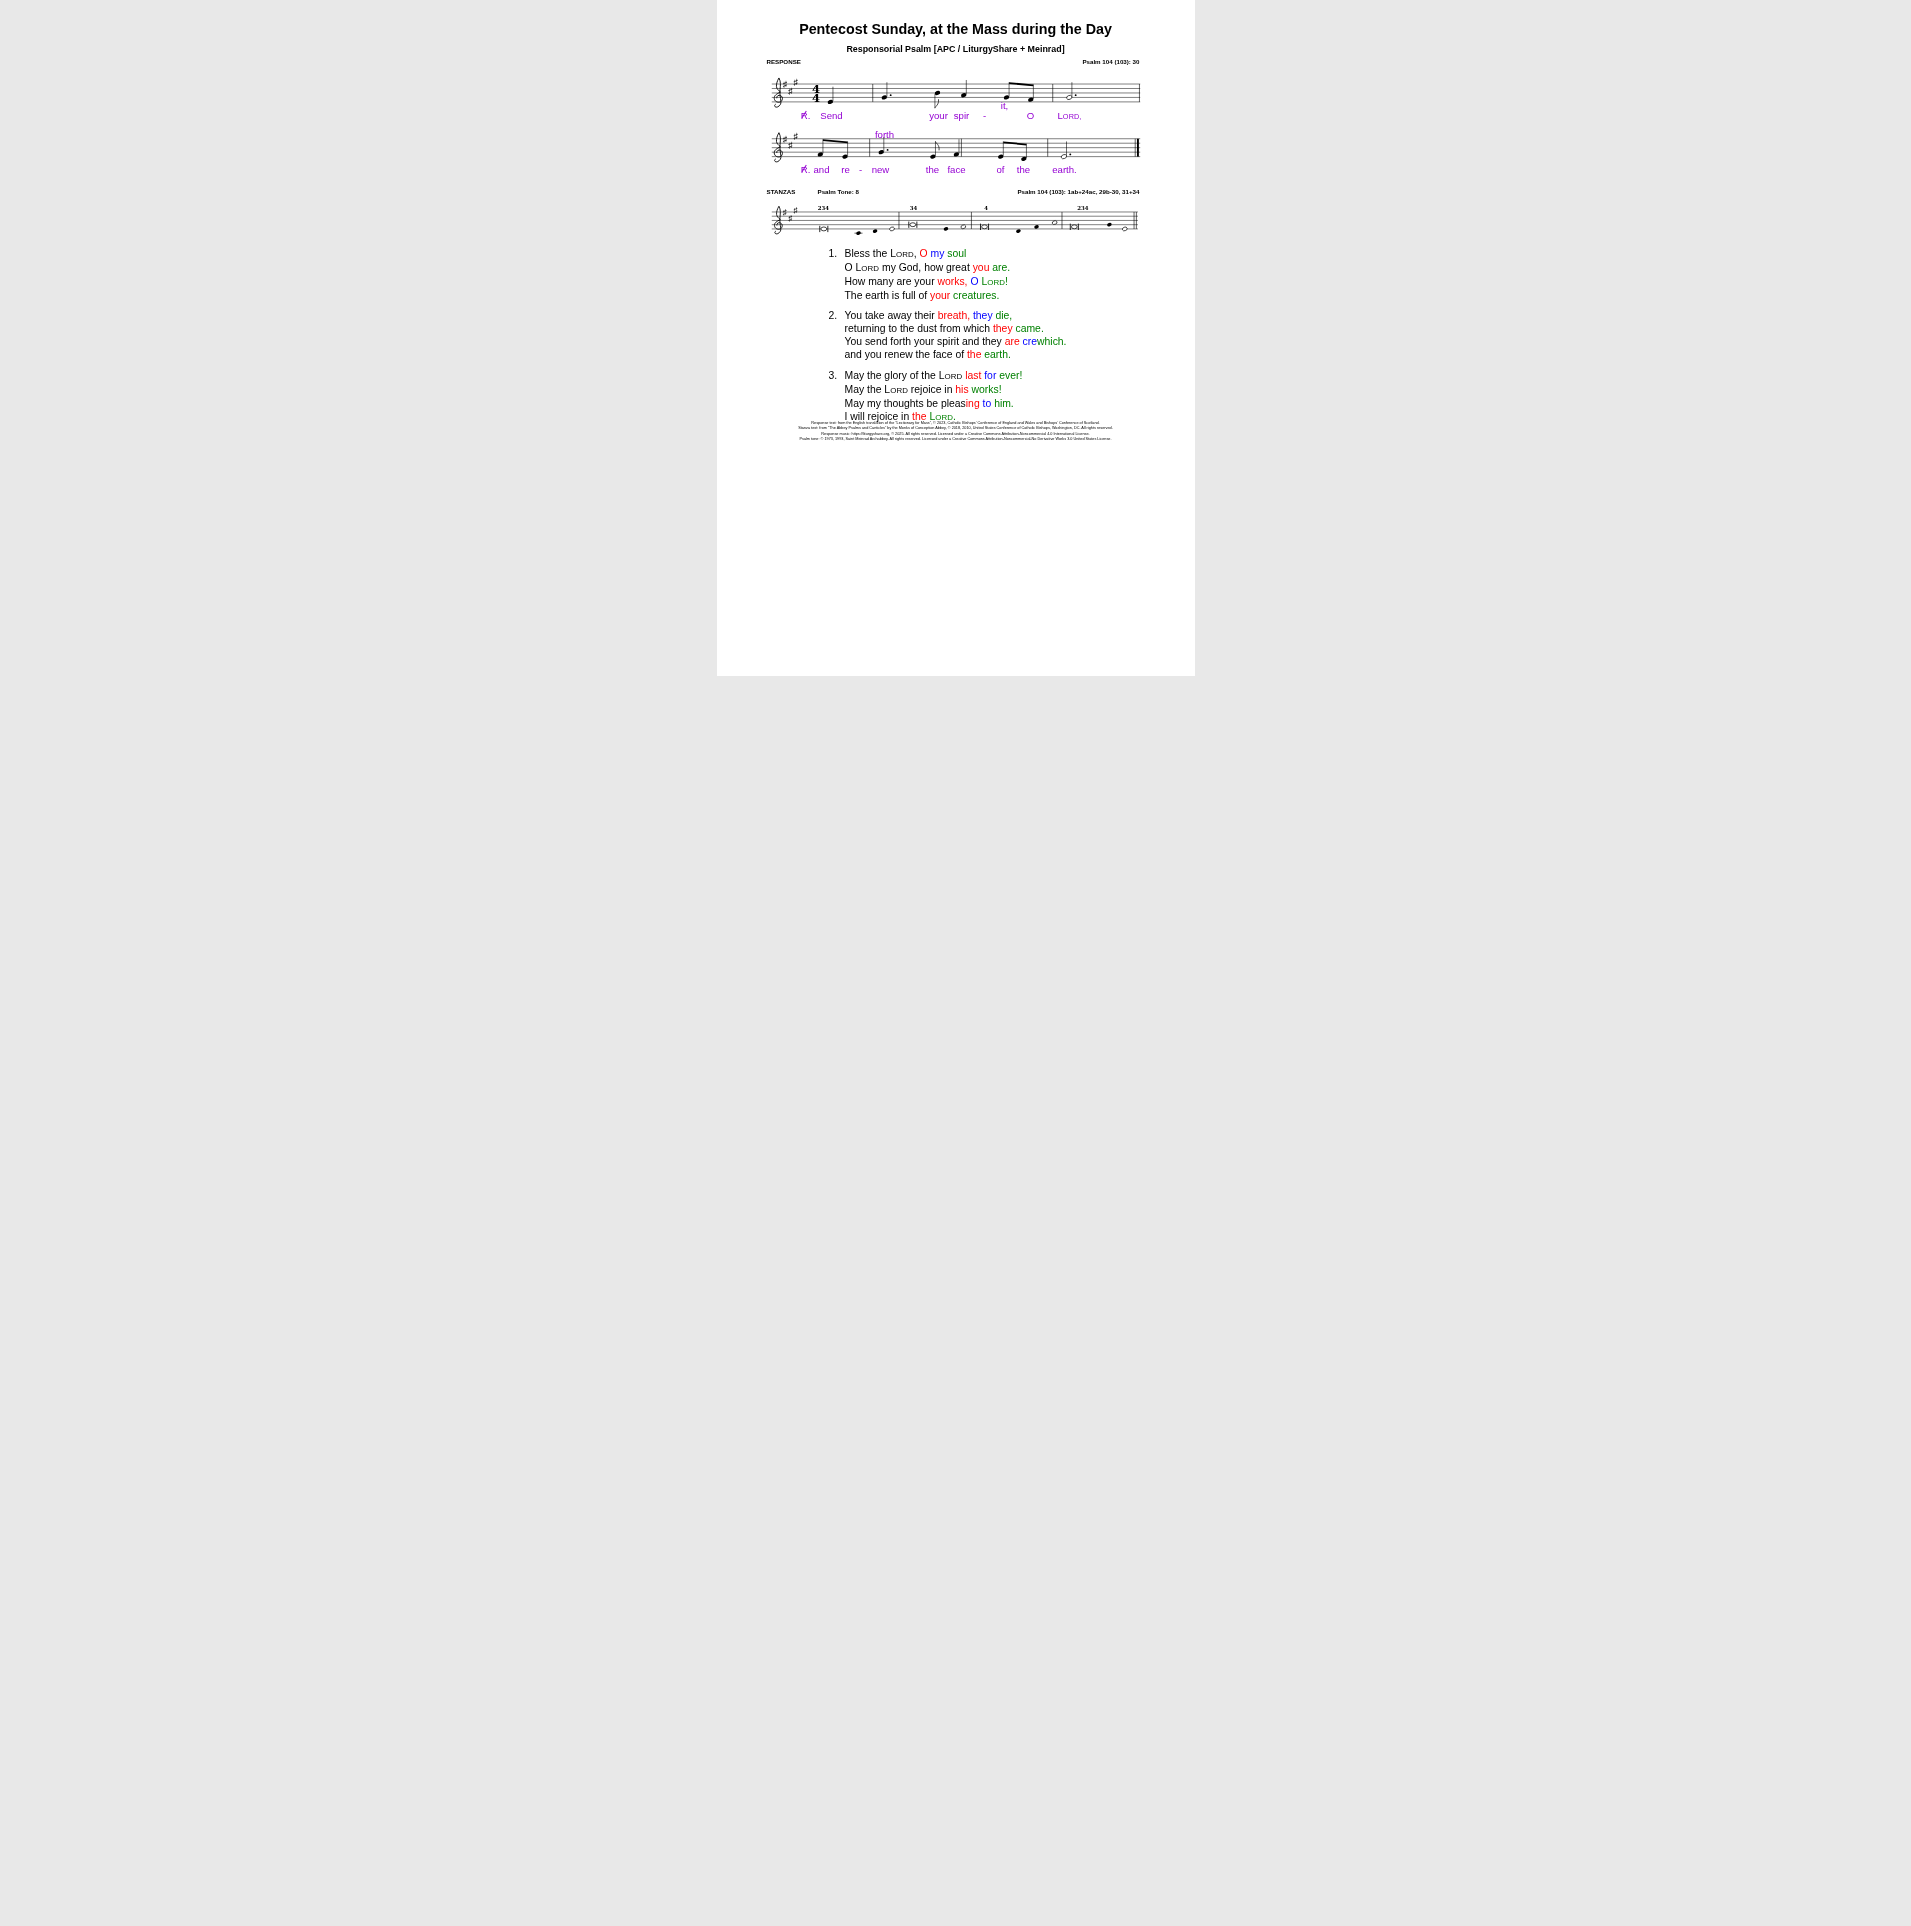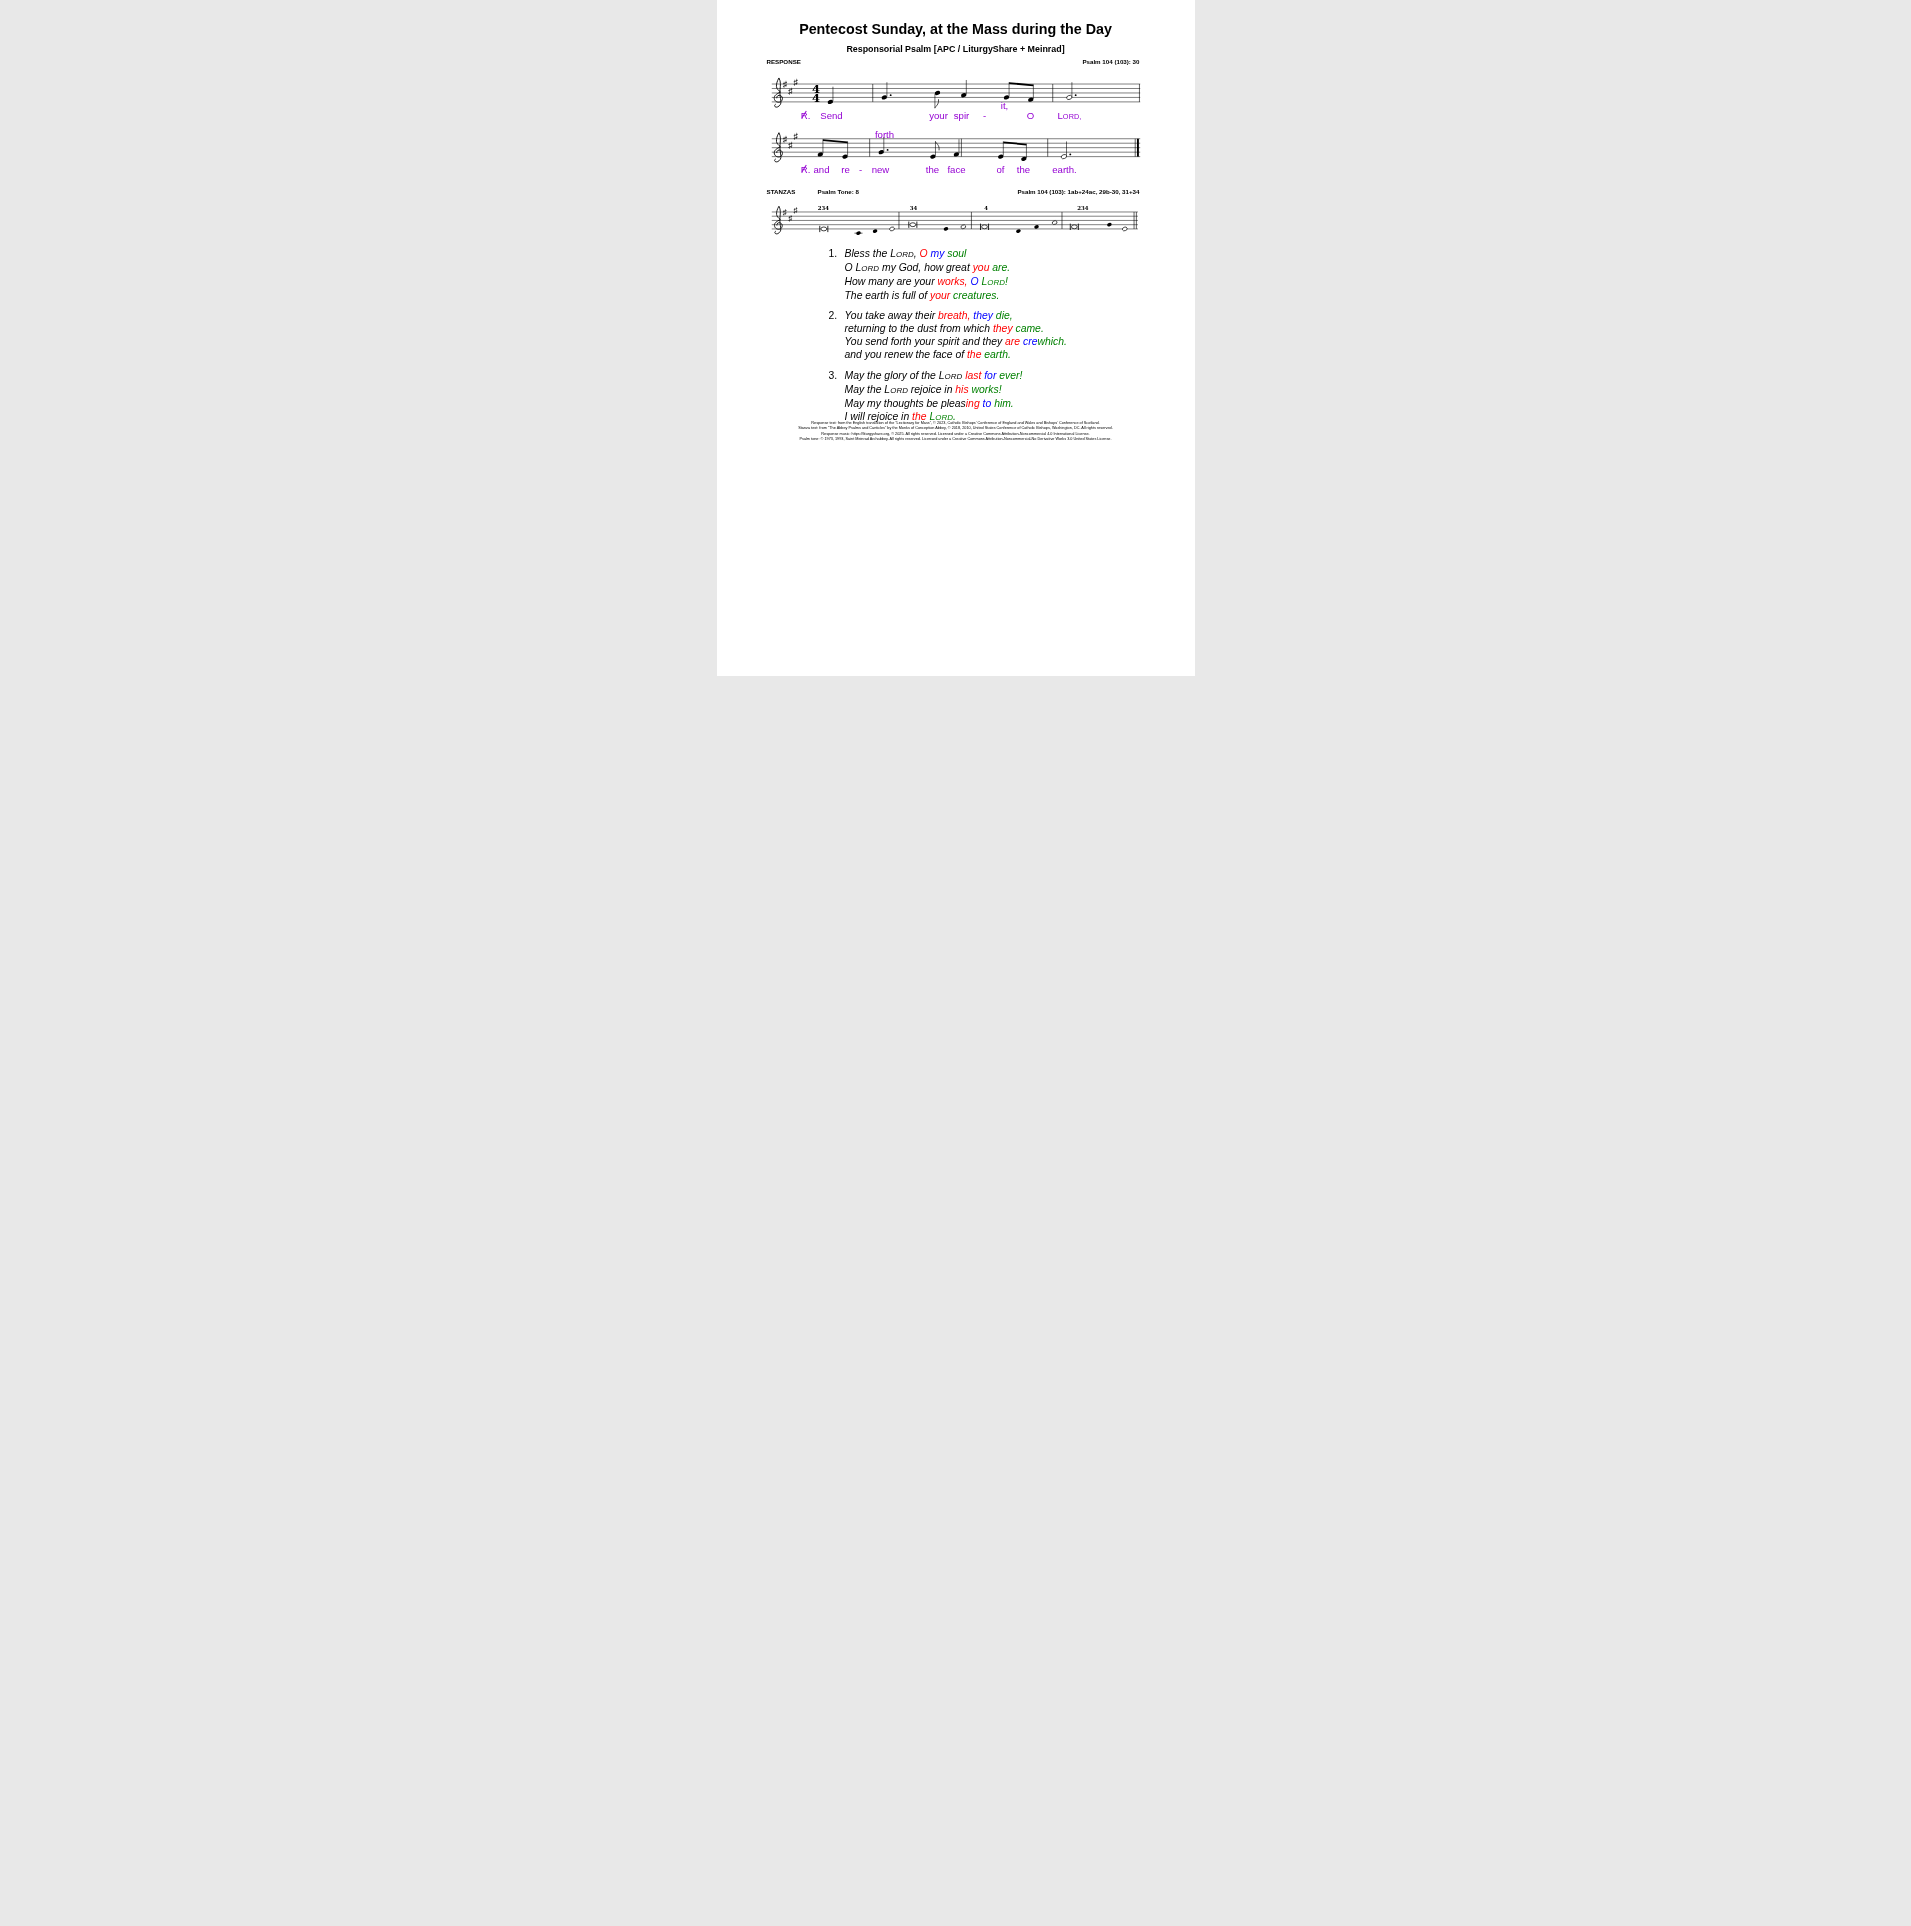--- a/index.html
+++ b/index.html
@@ -14,21 +14,21 @@
   .tsig{font-family:"DejaVu Serif",serif;font-weight:bold;font-size:30px;}
   .tonenum{font-family:"DejaVu Serif",serif;font-weight:bold;font-size:14px;}
   .lyr{position:absolute;transform:translateX(-50%);font-size:9.6px;white-space:pre;}
   .rm{position:relative;display:inline-block;}
   .rm::after{content:"";position:absolute;left:-0.8px;top:4.2px;width:7.7px;height:0.9px;
              background:currentColor;transform:rotate(-58deg);}
   .stanzas{position:absolute;left:112px;top:247px;width:331px;font-size:10.4px;color:#000;}
   .stanza{display:flex;margin-bottom:7.3px;}
   .snum{width:16px;flex:0 0 16px;line-height:13px;}
   .slines{flex:1;}
-  .sline{line-height:13px;white-space:pre;font-style:italic;}
+  .sline{line-height:13px;white-space:pre;}
   .scx{text-transform:uppercase;font-size:0.76em;letter-spacing:0.1px;}
   .footer{position:absolute;left:0;top:421px;width:100%;text-align:center;
           font-size:3.8px;line-height:5.3px;color:#000;}
 </style>
 </head>
 <body>
 
 <div class="page">
   <svg id="music-svg" viewBox="0 0 1240 1754" width="478" height="676">
       <g>

